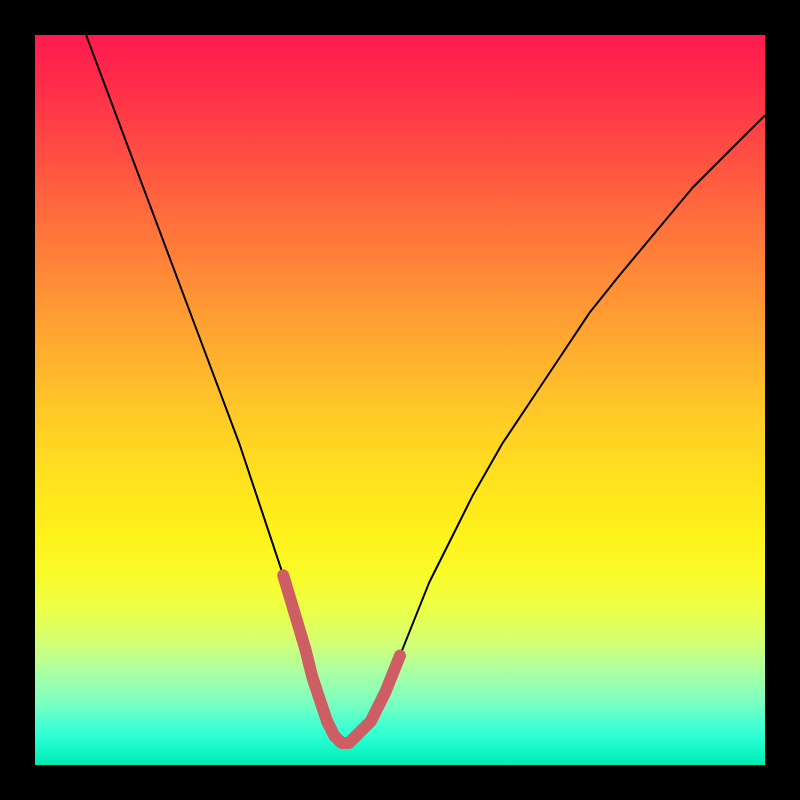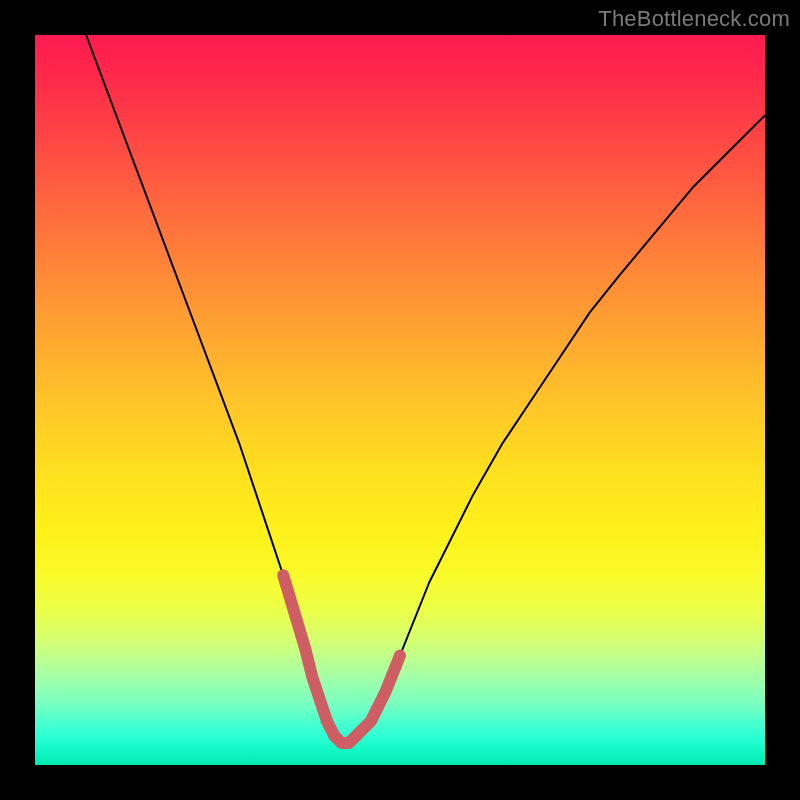--- a/index.html
+++ b/index.html
@@ -64,21 +64,20 @@
     top: 35px;
     width: 730px;
     height: 730px;
     z-index: 5;
   }
 </style>
 </head>
 <body>
 
 <div class="frame">
-  <div class="watermark">TheBottleneck.com</div>
   <div class="plot-bg"></div>
   <svg class="plot" viewBox="0 0 730 730" preserveAspectRatio="none">
     <g id="series-group">
         <path d="M51.10 0.00 L73.00 58.40 L94.90 116.80 L116.80 175.20 L138.70 233.60 L160.60 292.00 L182.50 350.40 L204.40 408.80 L219.00 452.60 L233.60 496.40 L248.20 540.20 L259.15 576.70 L270.10 613.20 L277.40 642.40 L284.70 664.30 L292.00 686.20 L299.30 700.80 L306.60 708.10 L313.90 708.10 L321.20 700.80 L335.80 686.20 L350.40 657.00 L365.00 620.50 L379.60 584.00 L394.20 547.50 L416.10 503.70 L438.00 459.90 L467.20 408.80 L496.40 365.00 L525.60 321.20 L554.80 277.40 L584.00 240.90 L620.50 197.10 L657.00 153.30 L693.50 116.80 L730.00 80.30" fill="none" stroke="#000000" stroke-width="2" stroke-linejoin="round"></path>
         <path d="M248.20 540.20 L259.15 576.70 L270.10 613.20 L277.40 642.40 L284.70 664.30 L292.00 686.20" fill="none" stroke="#cf5d64" stroke-width="12" stroke-linecap="round" stroke-linejoin="round"></path>
         <path d="M292.00 686.20 L299.30 700.80 L306.60 708.10 L313.90 708.10 L321.20 700.80" fill="none" stroke="#cf5d64" stroke-width="12" stroke-linecap="round" stroke-linejoin="round"></path>
         <path d="M321.20 700.80 L335.80 686.20 L350.40 657.00 L365.00 620.50" fill="none" stroke="#cf5d64" stroke-width="12" stroke-linecap="round" stroke-linejoin="round"></path>
       </g>
   </svg>
 </div>

